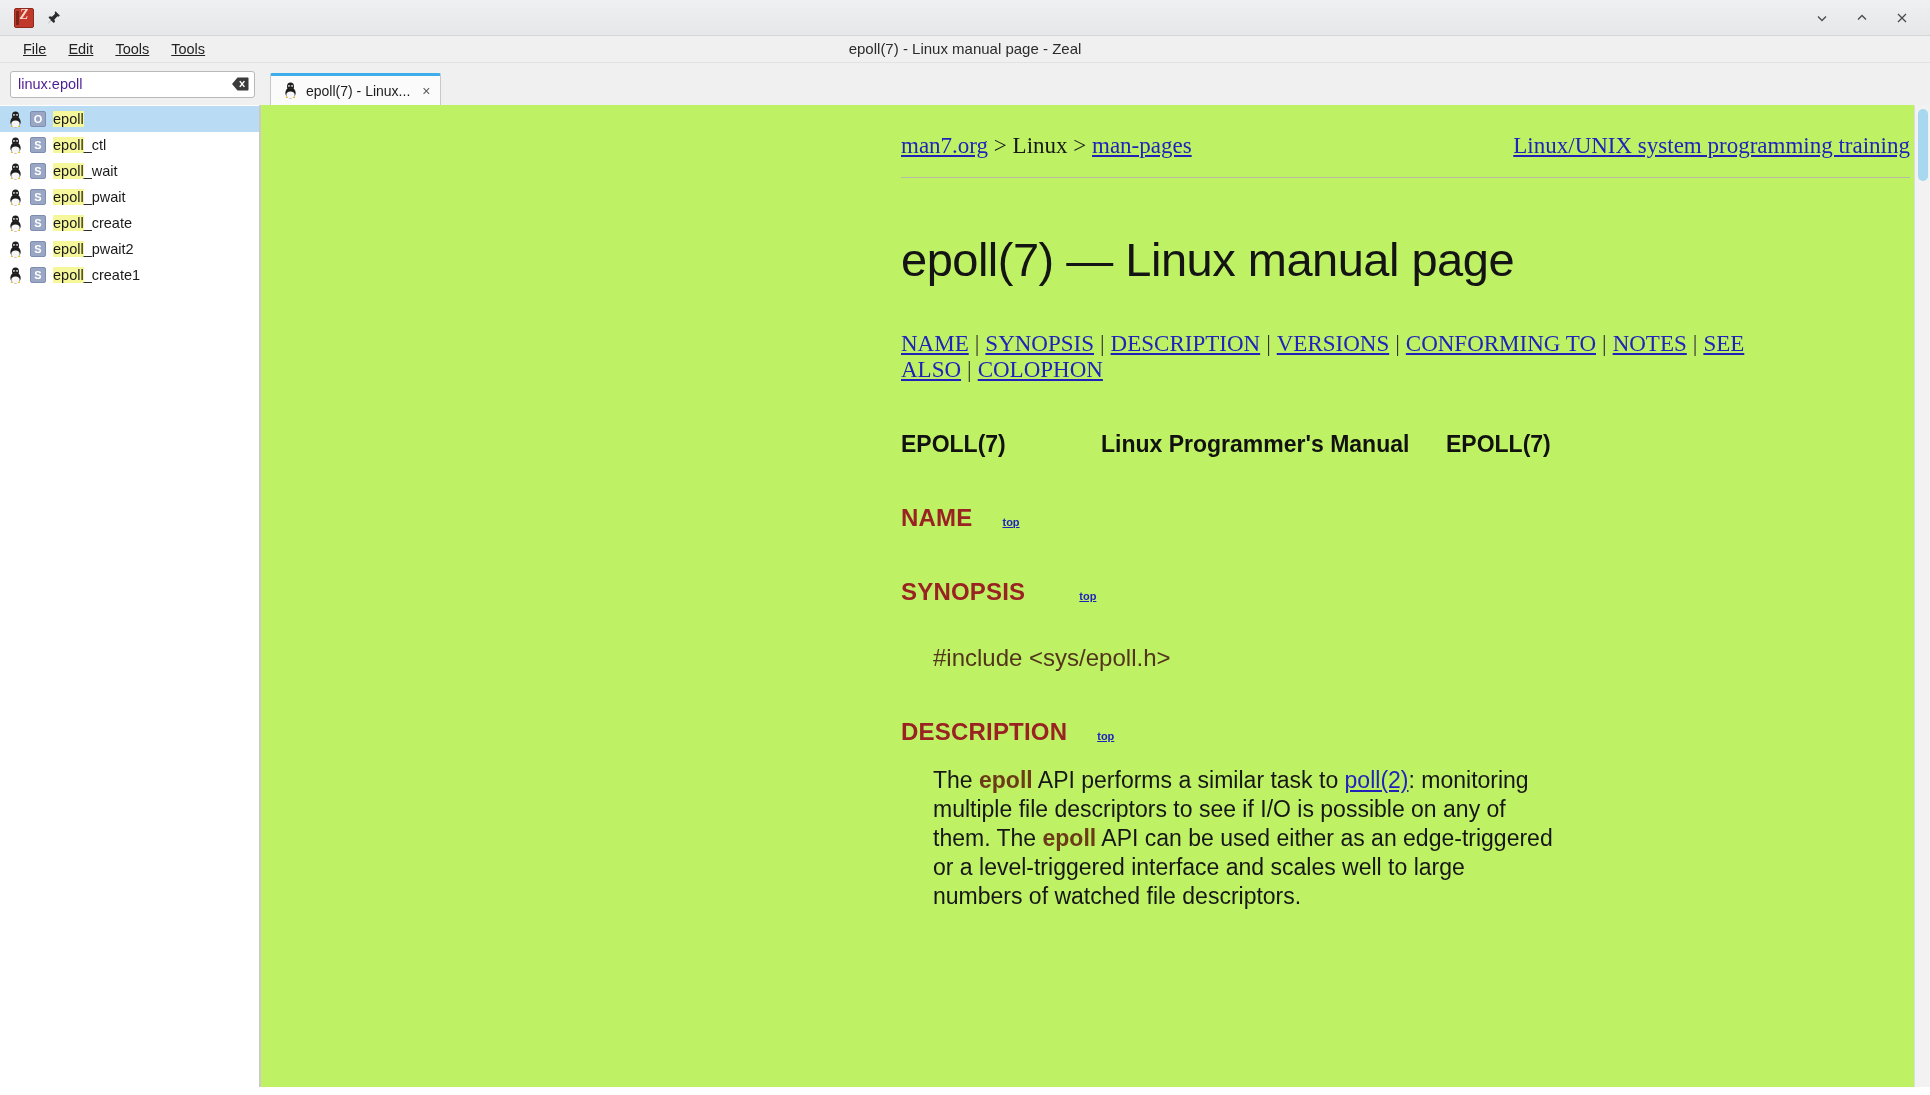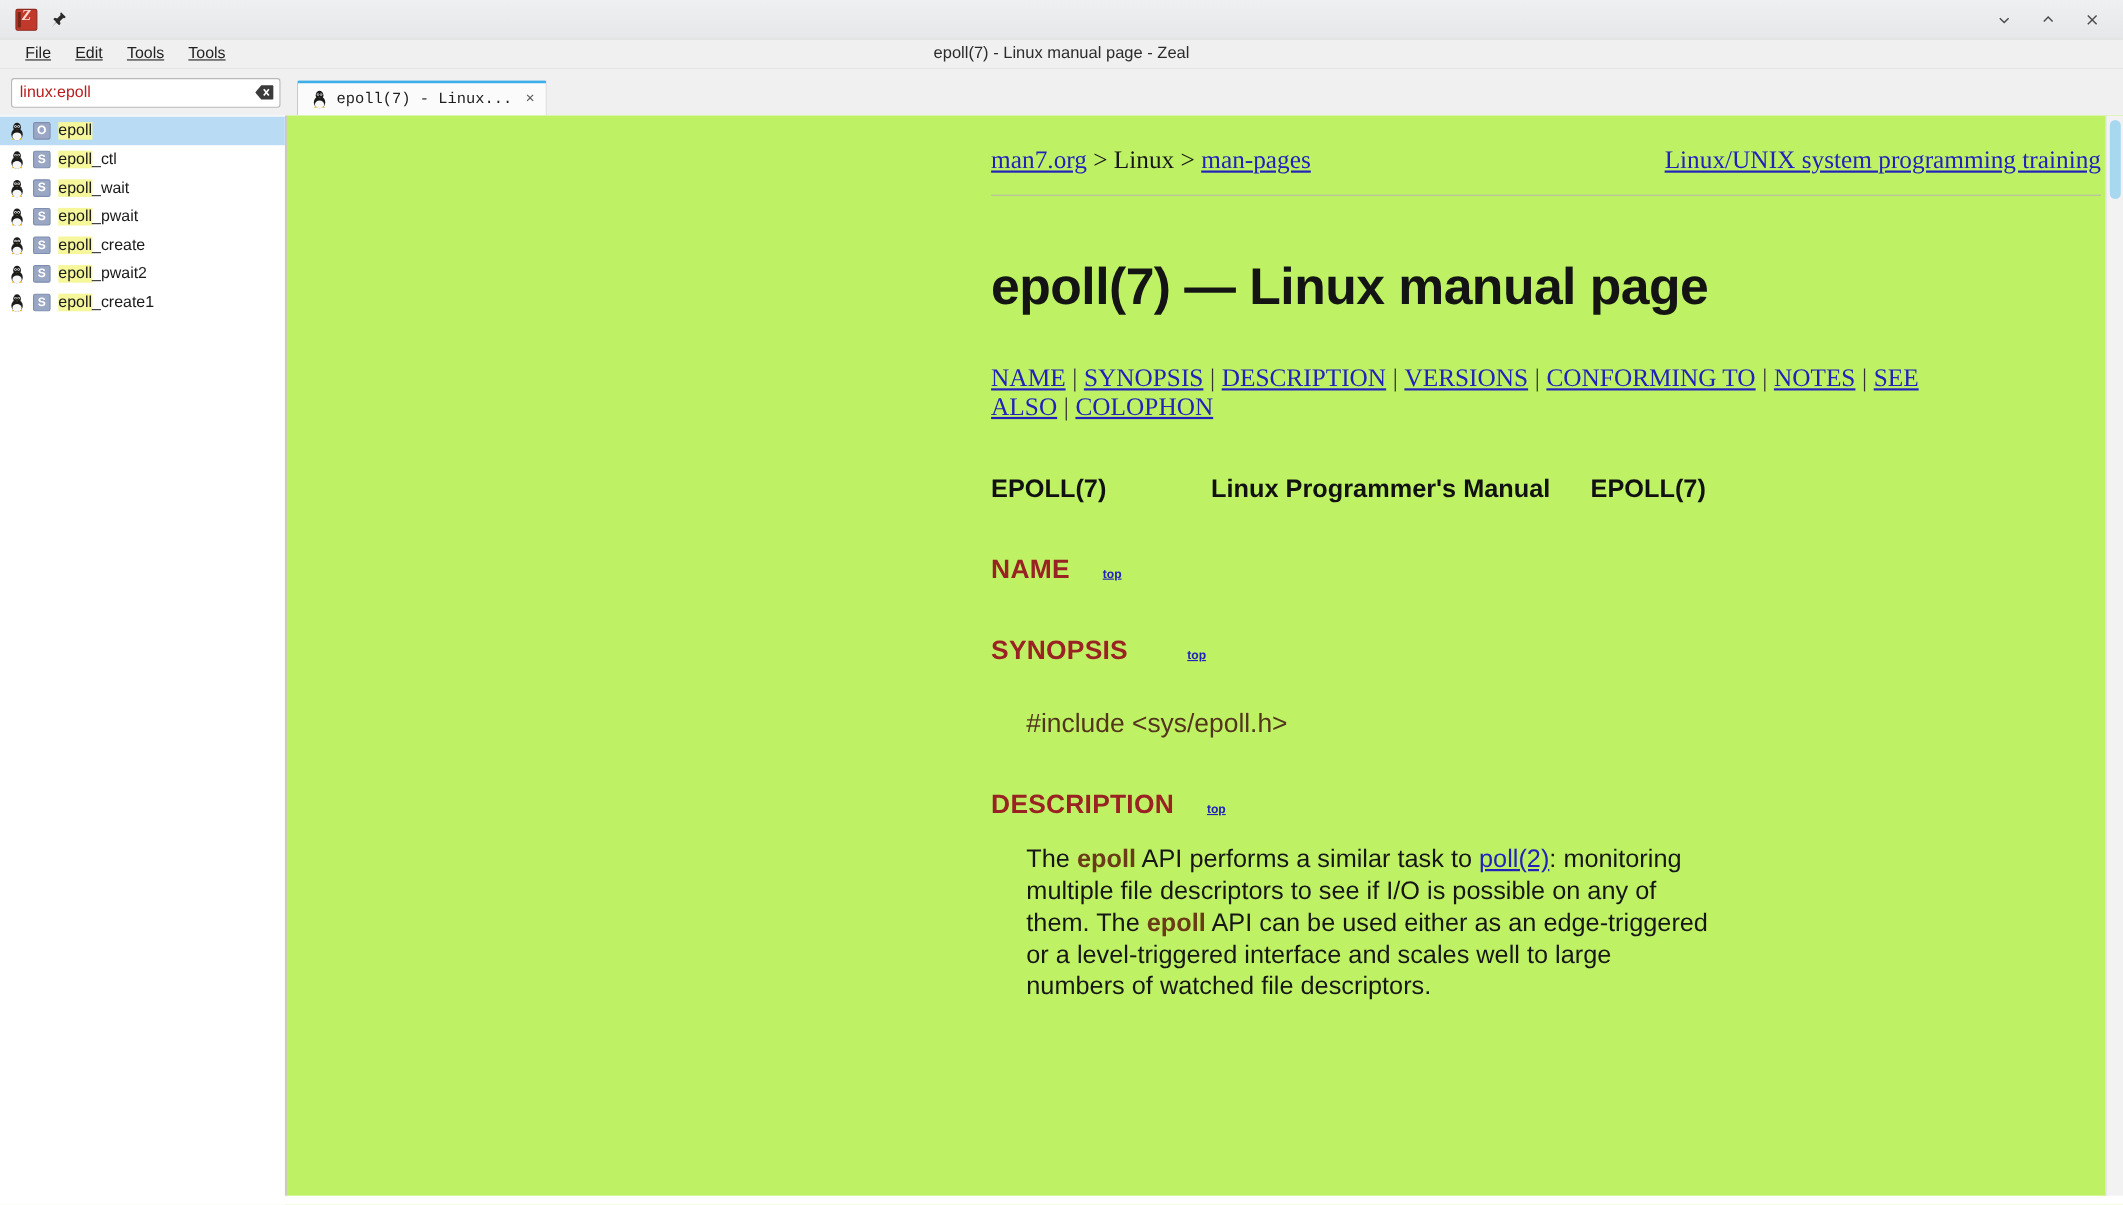--- a/index.html
+++ b/index.html
@@ -86,41 +86,41 @@
   .search-wrap {
     position: relative;
     width: 245px;
   }
   .search-input {
     width: 245px; height: 27px;
     border: 1px solid #b8b8b8;
     border-radius: 3px;
     background: #ffffff;
     font-size: 14.5px;
-    color: #b91c1c;
+    color: #4c1d95;
     padding: 0 30px 0 7px;
     font-family: "Liberation Sans", sans-serif;
     outline: none;
   }
   .clear-btn {
     position: absolute; right: 6px; top: 50%; transform: translateY(-50%);
     width: 17px; height: 15px;
   }
   .navbtns { display: flex; align-items: center; gap: 6px; margin-left: 19px; }
   .navbtn {
     width: 26px; height: 26px;
     display: flex; align-items: center; justify-content: center;
     color: #5a5a5a;
   }
   .navbtn.disabled { color: #b7b7b7; }
 
   
   .tabstrip {
     position: absolute; left: 270px; bottom: 0; height: 32px;
-    display: flex; align-items: flex-end; font-family: Liberation Mono, monospace;
+    display: flex; align-items: flex-end;
   }
   .tab {
     height: 32px;
     display: flex; align-items: center; gap: 8px;
     padding: 0 10px 0 12px;
     background: #fbfbfb;
     border: 1px solid #c8c8c8;
     border-bottom: none;
     border-top: 3px solid #3daee9;
     border-radius: 2px 2px 0 0;
@@ -190,21 +190,21 @@
   }
   a.ln {
     color: #2222bb; text-decoration: underline;
   }
   .rule {
     border-bottom: 1px solid #b9b9a8;
     margin: 18px 0 0 0;
   }
   h1.manh1 {
     font-size: 47px;
-    font-weight: bold;
+    font-weight: normal;
     margin: 54px 0 0 0;
     color: #141414;
     letter-spacing: -0.5px;
   }
   .seclinks {
     margin: 44px 0 0 0;
     font-size: 23px;
     color: #171717;
     font-family: "Liberation Serif", serif;
   }

